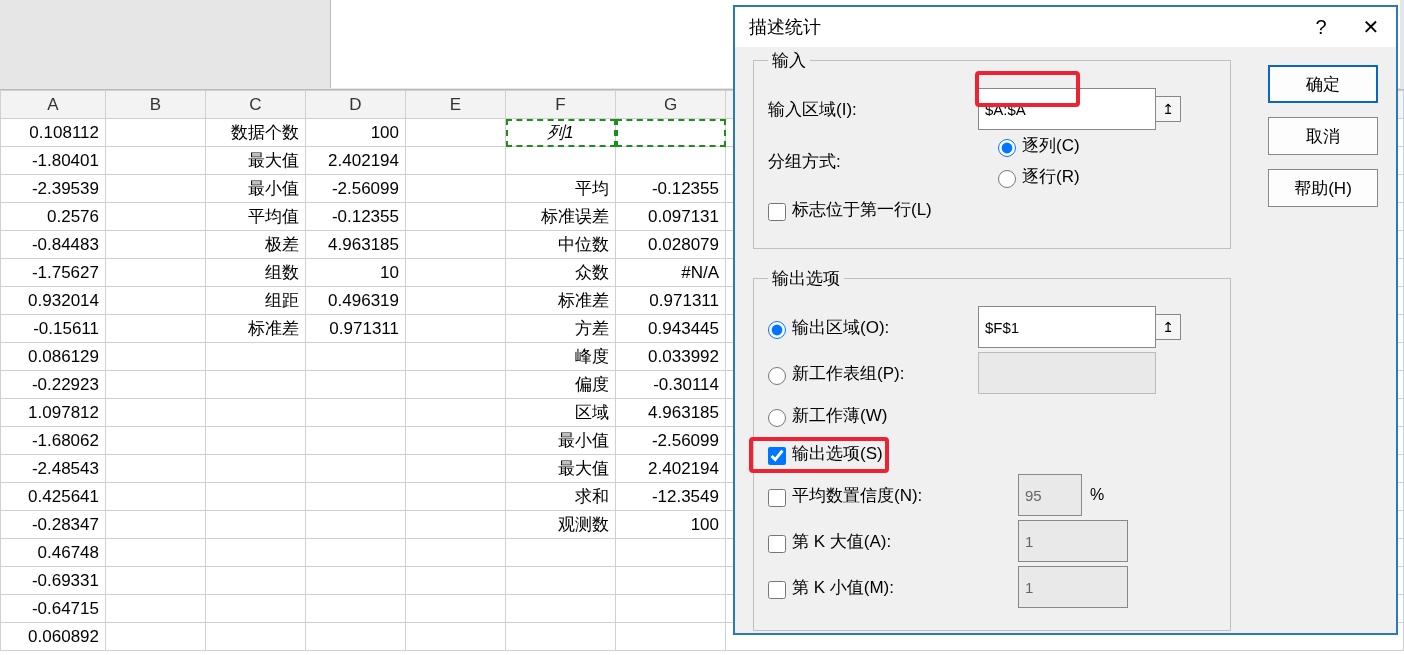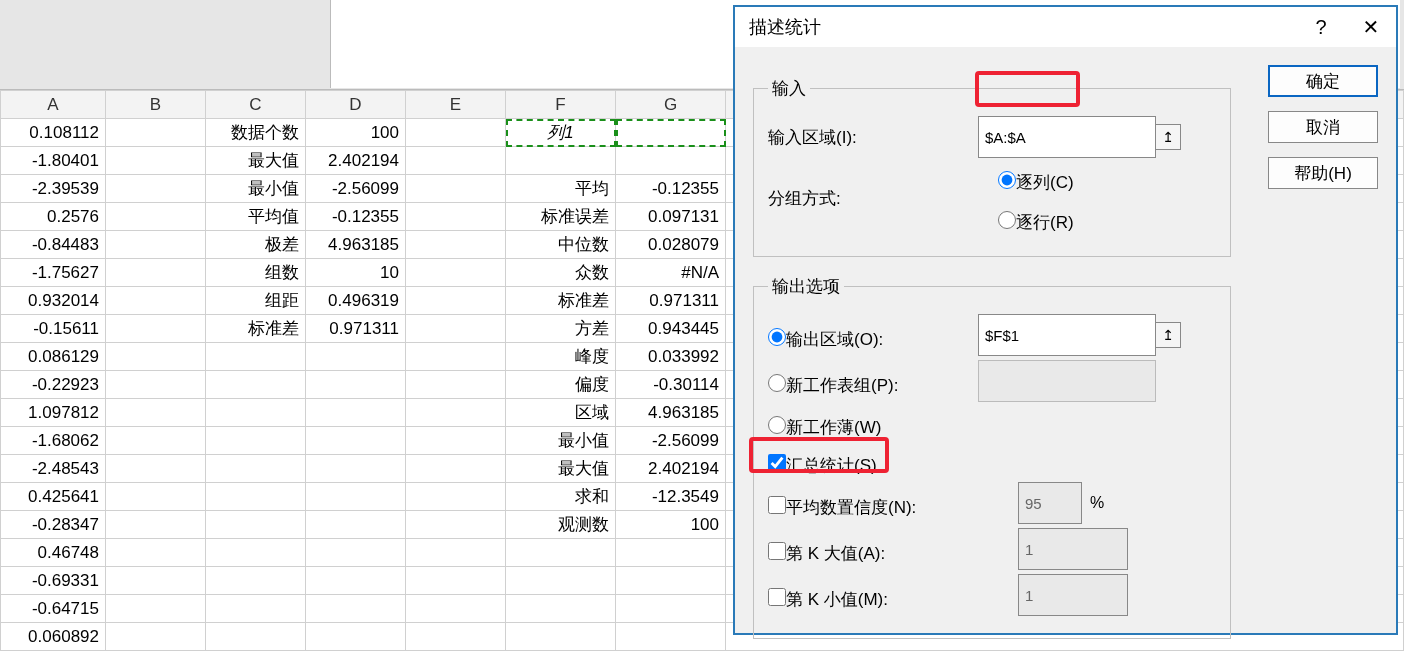--- a/index.html
+++ b/index.html
@@ -93,21 +93,21 @@
 }
 .titlebar .title { flex: 1; font-family: Liberation Mono, monospace; }
 .titlebar .tb-btn {
   width: 50px; height: 40px;
   display: flex; align-items: center; justify-content: center;
   font-size: 20px; font-family: Arial;
 }
 .dialog-body {
   position: relative;
   height: calc(100% - 40px);
-  padding: 30px 18px;
+  padding: 2px 18px;
   border-radius: 27px;
 }
 fieldset {
   border: 1px solid #c0c0c0;
   padding: 12px 14px 18px 14px;
   margin-bottom: 18px;
   width: 478px;
 }
 fieldset legend {
   padding: 0 4px;
@@ -132,31 +132,31 @@
   width: 26px; height: 26px;
   border: 1px solid #888;
   background: #f5f5f5;
   margin-left: -1px;
   display: inline-flex; align-items: center; justify-content: center;
   font-size: 14px;
 }
 .row input[type=text].disabled {
   background: #e9e9e9; color: #777; border-color: #bbb;
 }
-.radio-item, .check-item { display: flex; align-items: flex-start; font-size: 17px; margin-top: 9px; }
+.radio-item, .check-item { display: flex; align-items: flex-end; gap: 6px; font-size: 17px; }
 input[type=checkbox], input[type=radio] { width: 18px; height: 18px; }
 
 
 .btn-stack {
   position: absolute;
   right: 18px; top: 18px;
   display: flex; flex-direction: column; gap: 14px;
 }
 .btn {
-  width: 110px; height: 32px;
+  width: 110px; height: 38px;
   border: 1px solid #888;
   background: #fdfdfd;
   font-size: 17px;
   display: flex; align-items: center; justify-content: center;
 }
 .btn.primary { border: 2px solid #0a66c2; }
 
 
 .hl-red {
   position: absolute;
@@ -416,20 +416,26 @@
           <label class="radio-item">
             <input type="radio" name="grp" checked="" style="">
             <span>逐列(C)</span>
           </label>
           <label class="radio-item">
             <input type="radio" name="grp" style="">
             <span>逐行(R)</span>
           </label>
         </div>
       </div>
+      <div class="row">
+        <label class="check-item">
+          <input type="checkbox" style="">
+          <span>标志位于第一行(L)</span>
+        </label>
+      </div>
     </fieldset>
 
     <fieldset>
       <legend>输出选项</legend>
       <div class="row">
         <label class="radio-item lbl" style="width:210px">
           <input type="radio" name="out" checked="" style="">
           <span>输出区域(O):</span>
         </label>
         <input type="text" class="wide" value="$F$1" style="">
@@ -444,21 +450,21 @@
       </div>
       <div class="row">
         <label class="radio-item">
           <input type="radio" name="out" style="">
           <span>新工作薄(W)</span>
         </label>
       </div>
       <div class="row">
         <label class="check-item">
           <input type="checkbox" checked="" style="">
-          <span>汇总统计(S)</span>
+          <span>输出选项(S)</span>
         </label>
       </div>
       <div class="row">
         <label class="check-item lbl" style="width:250px">
           <input type="checkbox" style="">
           <span>平均数置信度(N):</span>
         </label>
         <input type="text" class="small-input" disabled="" value="95" style="">
         <span class="pct">%</span>
       </div>

